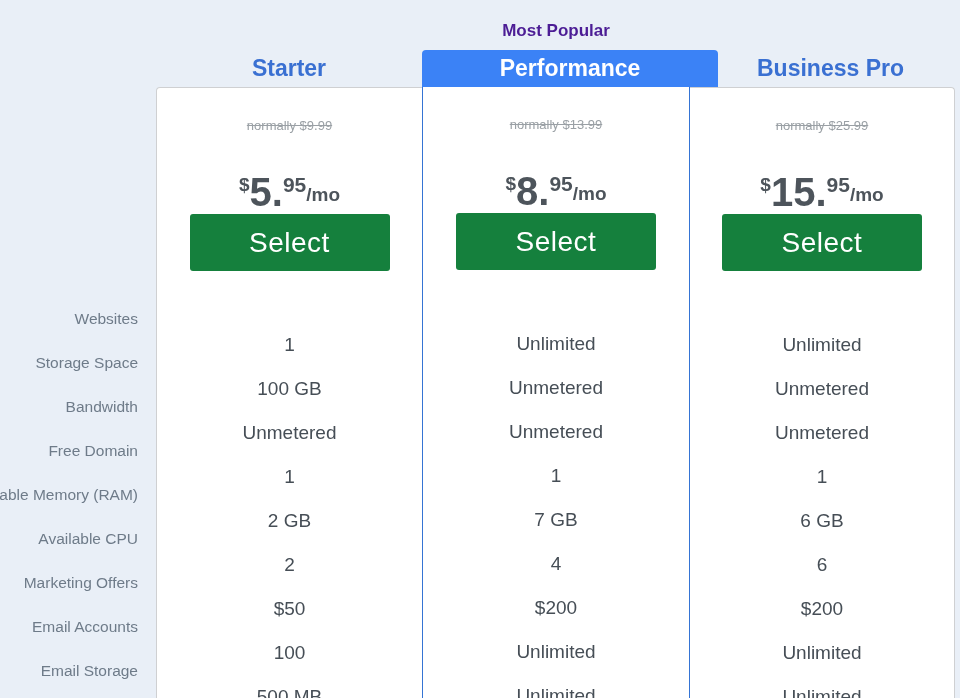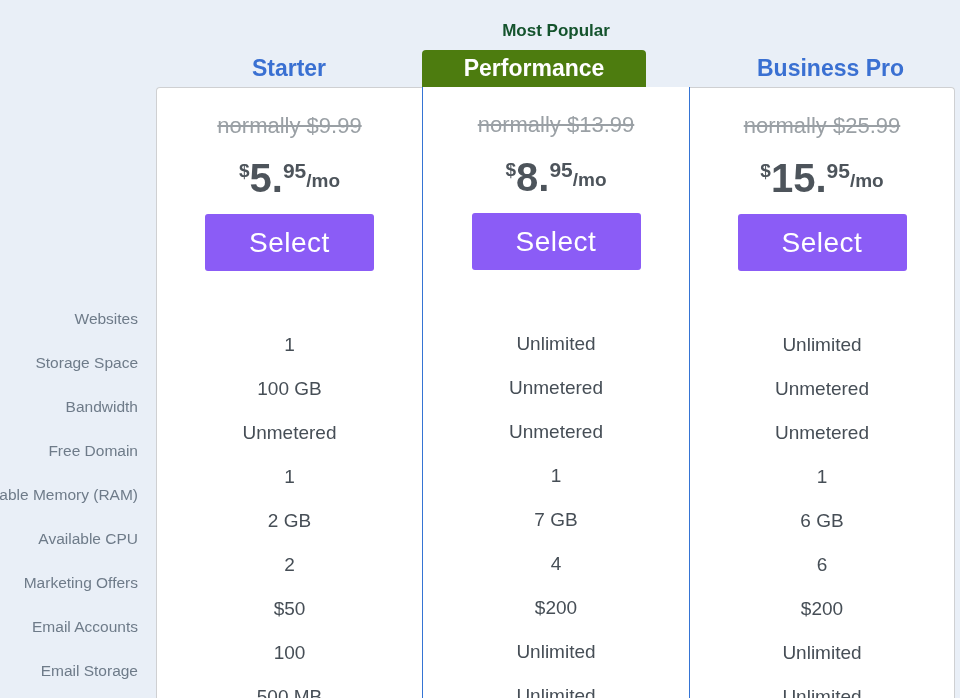--- a/index.html
+++ b/index.html
@@ -13,35 +13,35 @@
     height: 698px;
     background: #e9eff7;
     overflow: hidden;
   }
   .most-popular {
     position: absolute;
     left: 422px; top: 21px; width: 268px;
     text-align: center;
     font-size: 17px;
     font-weight: bold;
-    color: #14532d;
+    color: #4c1d95;
   }
   .tab {
     position: absolute;
     top: 50px; height: 37px;
     line-height: 37px;
     text-align: center;
     font-size: 23px;
     font-weight: bold;
     color: #3a70d2;
   }
   .tab-starter { left: 156px; width: 266px; }
   .tab-performance {
-    left: 422px; width: 224px;
-    background: #4d7c0f;
+    left: 422px; width: 296px;
+    background: #3b82f6;
     color: #ffffff;
     border-radius: 4px 4px 0 0;
   }
   .tab-business { left: 690px; width: 265px; margin-left: 8px; }
   .card {
     position: absolute;
     left: 156px; top: 87px;
     width: 799px; height: 620px;
     background: #ffffff;
     border: 1px solid #cfd0d2;
@@ -59,41 +59,41 @@
     background: #ffffff;
     border-left: 1px solid #3574d4;
     border-right: 1px solid #3574d4;
   }
   .col-business { flex: 1; }
   .col-header { height: 210px; }
   .normally {
     margin-top: 25px;
     line-height: 26px;
     text-align: center;
-    font-size: 22px;
+    font-size: 13px;
     color: #9aa0a5;
     text-decoration: line-through;
   }
   .price {
     margin-top: 12px;
     height: 50px;
-    line-height: 39px;
+    line-height: 68px;
     text-align: center;
     font-weight: bold;
     color: #4d545b;
   }
   .price .cur   { font-size: 19px; vertical-align: 15px; }
   .price .whole { font-size: 40px; }
   .price .cents { font-size: 21px; vertical-align: 14px; }
   .price .per   { font-size: 19px; vertical-align: 5px; }
   .select-btn {
     display: block;
     margin: 13px auto 0 auto;
-    width: 169px; height: 57px;
-    background: #8b5cf6;
+    width: 200px; height: 57px;
+    background: #15803d;
     color: #ffffff;
     border: none;
     border-radius: 3px;
     font-family: "Liberation Sans", "DejaVu Sans", sans-serif;
     font-size: 28px;
     font-weight: 300;
     letter-spacing: 0.5px;
     cursor: pointer;
   }
   .cell {

